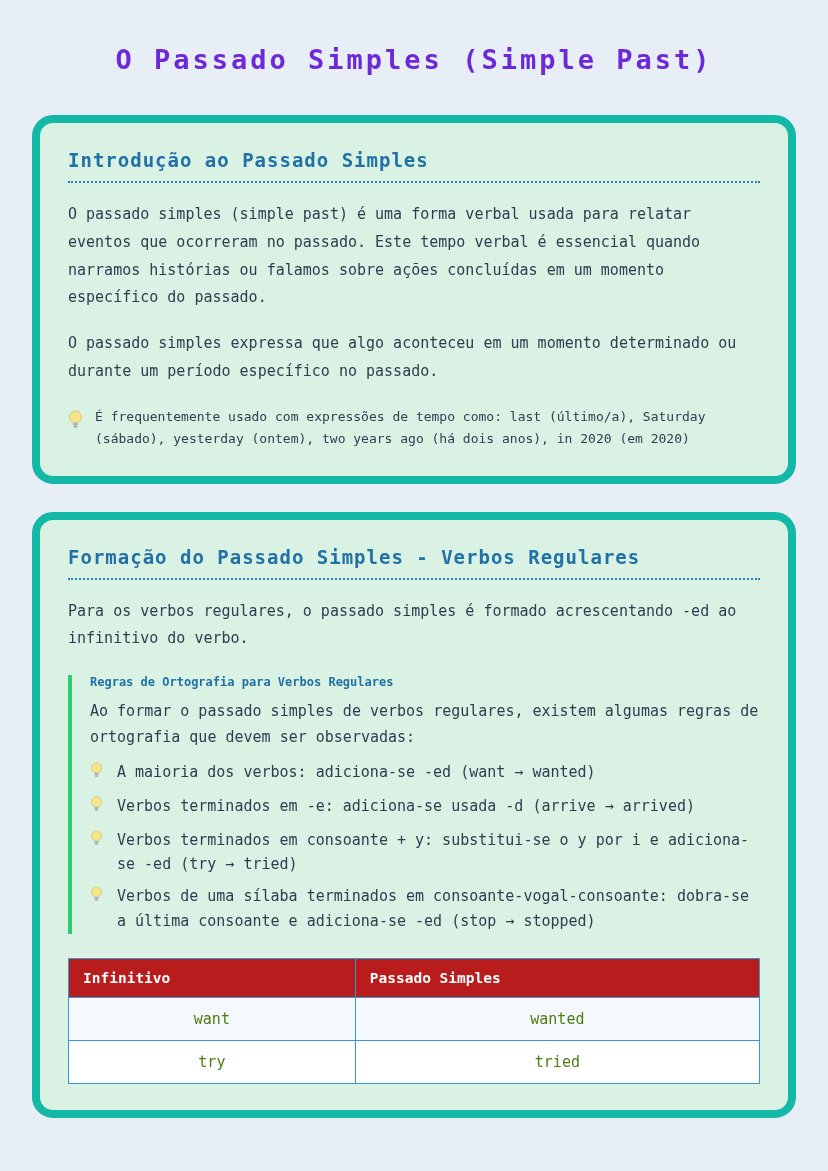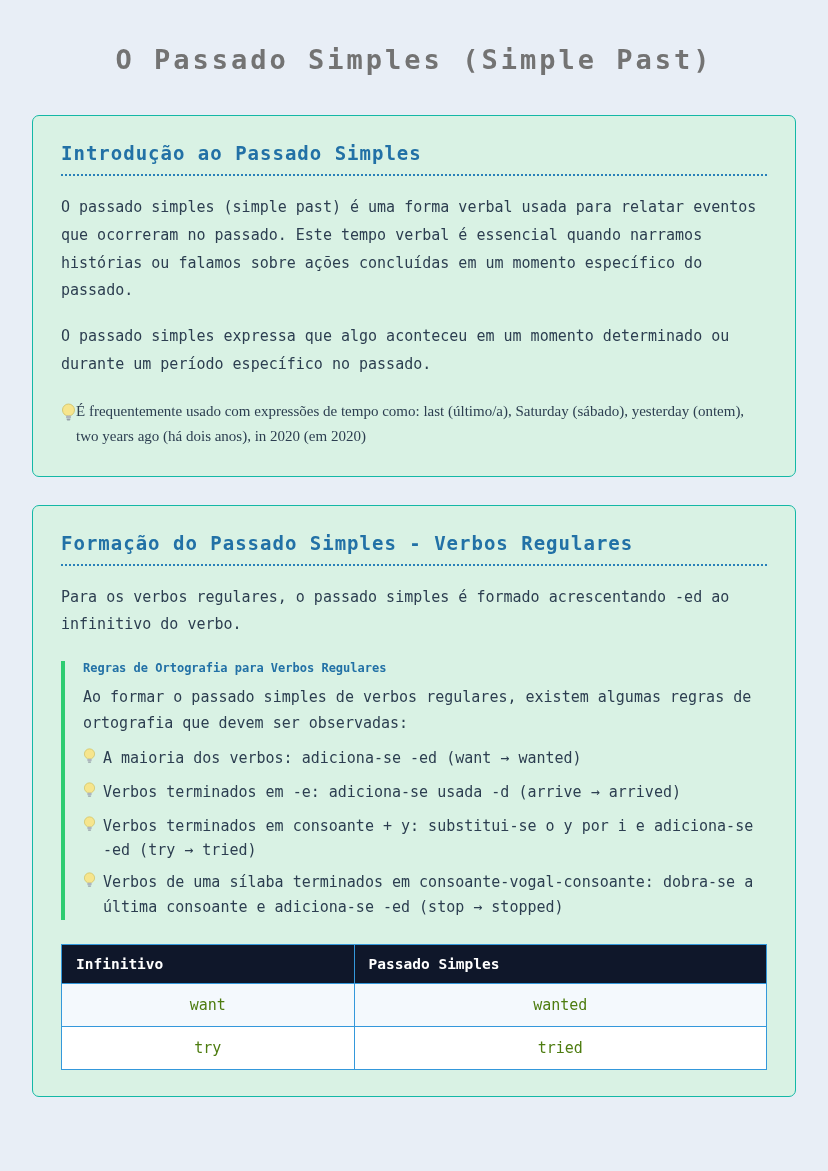--- a/index.html
+++ b/index.html
@@ -10,54 +10,54 @@
   body {
     width: 828px;
     min-height: 1171px;
     background: #e8eef6;
     font-family: "DejaVu Sans Mono", "Liberation Mono", monospace;
     color: #2c3e50;
     padding: 30px 30px 40px;
   }
   .page-title {
     text-align: center;
-    color: #737373;
+    color: #6d28d9;
     font-size: 27px;
     font-weight: bold;
     letter-spacing: 3px;
     margin: 14px 0 40px;
   }
   .card {
     background: #d9f2e4;
-    border: 1px solid #14b8a6;
-    border-radius: 7px;
+    border: 8px solid #14b8a6;
+    border-radius: 21px;
     padding: 16px 28px 26px;
     margin: 0 2px 28px;
   }
   .card h2 {
     color: #2271a6;
     font-size: 19px;
     font-weight: bold;
     letter-spacing: 1px;
     margin: 10px 0 0;
     padding-bottom: 10px;
     border-bottom: 2px dotted #2980b9;
   }
   .card p {
     font-size: 15px;
     line-height: 1.85;
     margin: 18px 0;
   }
   .tip {
     display: flex;
+    gap: 12px;
     align-items: flex-start;
     margin-top: 20px;
-    font-size: 15px;
+    font-size: 13px;
     line-height: 1.7;
-    font-family: Liberation Serif, serif;
   }
   .bulb {
     flex: 0 0 auto;
     margin-top: 4px;
   }
   .subsection {
     border-left: 4px solid #2ecc71;
     padding-left: 18px;
     margin: 22px 0 8px;
   }
@@ -66,35 +66,35 @@
     font-size: 12px;
     font-weight: bold;
     margin: 6px 0 10px;
   }
   .subsection p {
     margin: 10px 0 10px;
     line-height: 1.7;
   }
   .rule {
     display: flex;
-    gap: 7px;
+    gap: 14px;
     align-items: flex-start;
     font-size: 15px;
     line-height: 1.65;
     margin: 7px 0;
   }
   .rule .bulb { margin-top: 2px; }
   table {
     width: 100%;
     border-collapse: collapse;
     margin-top: 24px;
     background: #ffffff;
   }
   th {
-    background: #0f172a;
+    background: #b91c1c;
     color: #ffffff;
     text-align: left;
     font-weight: bold;
     font-size: 14.5px;
     padding: 11px 14px;
     border: 1px solid #3498db;
   }
   th:first-child { width: 41.5%; }
   td {
     border: 1px solid #3498db;

